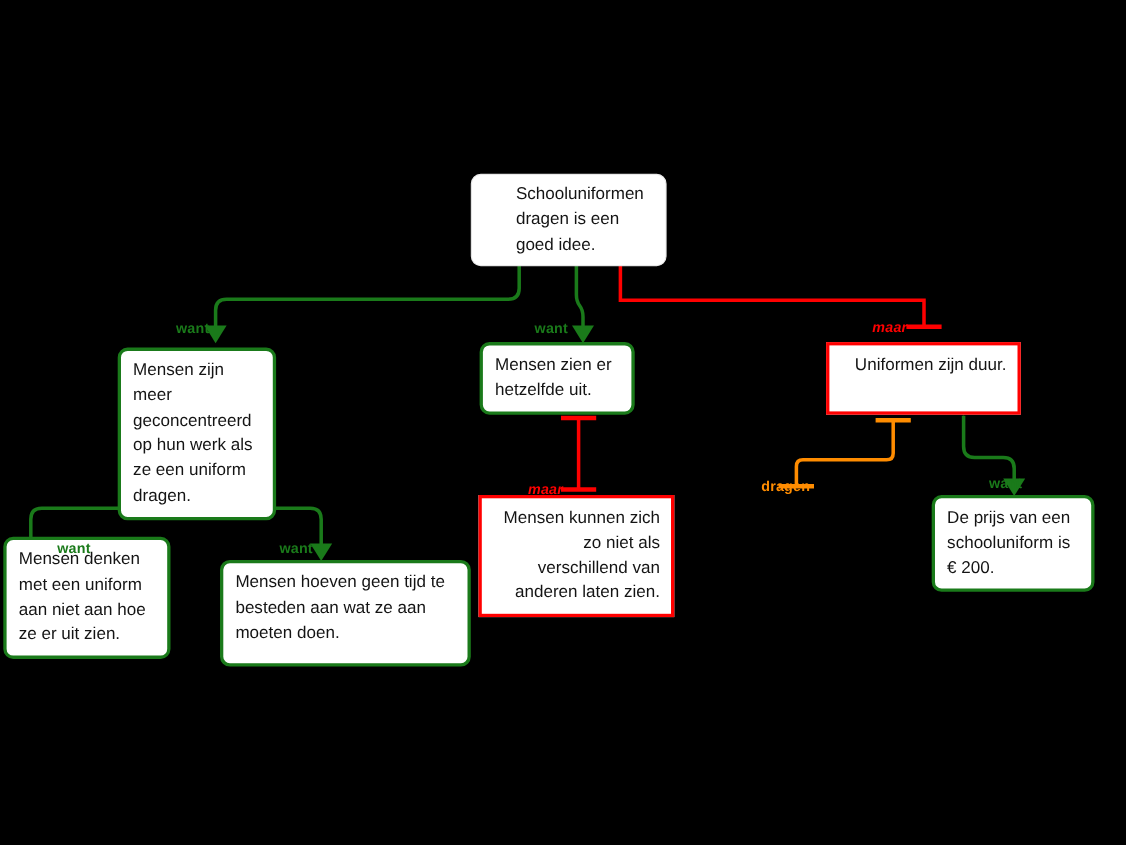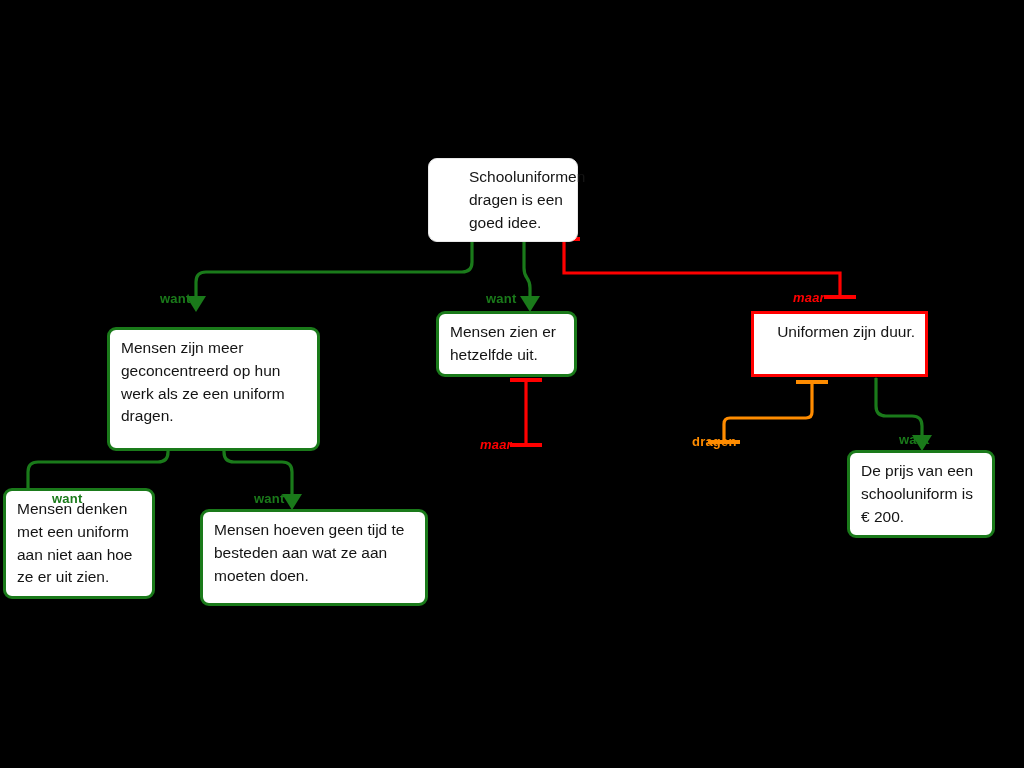--- a/index.html
+++ b/index.html
@@ -108,32 +108,33 @@
       <line x1="708" y1="442" x2="740" y2="442" stroke="#ff8c00" stroke-width="4"></line>
     </g>
 
     <g>
       <path d="M 876 378 L 876 406 Q 876 416 886 416 L 912 416 Q 922 416 922 426 L 922 445" fill="none" stroke="#1a7a1a" stroke-width="3.2"></path>
       <path d="M 922 451 L 912 435 L 932 435 Z" fill="#1a7a1a"></path>
       <path d="M 876 378 L 866 362 L 886 362 Z" fill="#1a7a1a"></path>
     </g>
   </svg>
 
-  <div class="node root" style="left:428px; top:158px; width:150px; min-height:79px;padding-left:40px;">Schooluniformen dragen is een goed idee.</div>
+  <div class="node root" style="left:428px; top:158px; width:178px; min-height:79px;padding-left:40px;">Schooluniformen dragen is een goed idee.</div>
 
-  <div class="node support" style="left:107px; top:327px; width:213px; min-height:124px;">Mensen zijn meer geconcentreerd op hun werk als ze een uniform dragen.</div>
+  <div class="node support" style="left:107px; top:316px; width:144px; min-height:124px;">Mensen zijn meer geconcentreerd op hun werk als ze een uniform dragen.</div>
 
   <div class="node support" style="left:436px; top:311px; width:141px; min-height:66px;">Mensen zien er hetzelfde uit.</div>
 
   <div class="node objection" style="left:751px; top:311px; width:177px; min-height:66px;">Uniformen zijn duur.</div>
 
   <div class="node support" style="left:3px; top:488px; width:152px; min-height:97px;">Mensen denken met een uniform aan niet aan hoe ze er uit zien.</div>
 
   <div class="node support" style="left:200px; top:509px; width:228px; min-height:97px;">Mensen hoeven geen tijd te besteden aan wat ze aan moeten doen.</div>
 
+  <div class="node objection" style="left:435px; top:450px; width:178px; min-height:101px;">Mensen kunnen zich zo niet als verschillend van anderen laten zien.</div>
 
 
   <div class="node support" style="left:847px; top:450px; width:148px; min-height:85px;">De prijs van een schooluniform is € 200.</div>
 
   <div class="edge-label support" style="left:160px; top:291px;">want</div>
 
   <div class="edge-label support" style="left:486px; top:291px;">want</div>
 
   <div class="edge-label objection" style="left:793px; top:290px;">maar</div>
 

